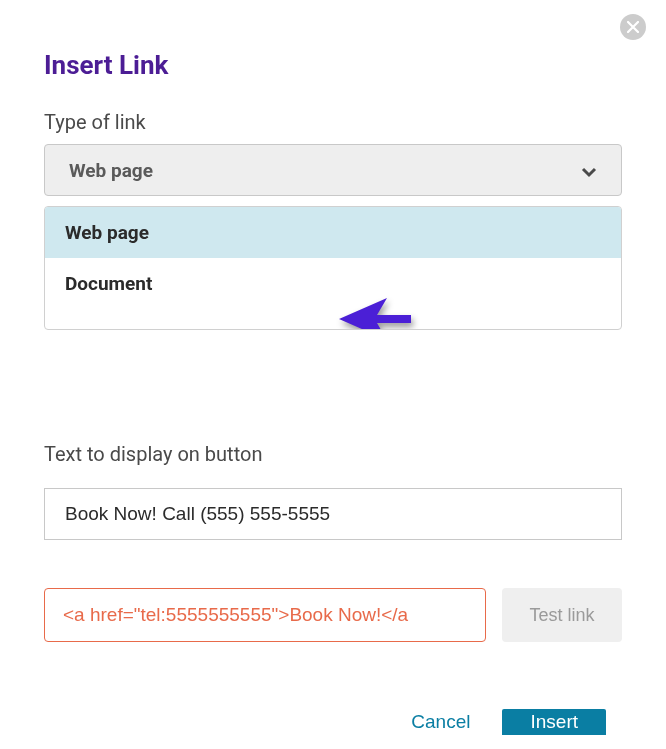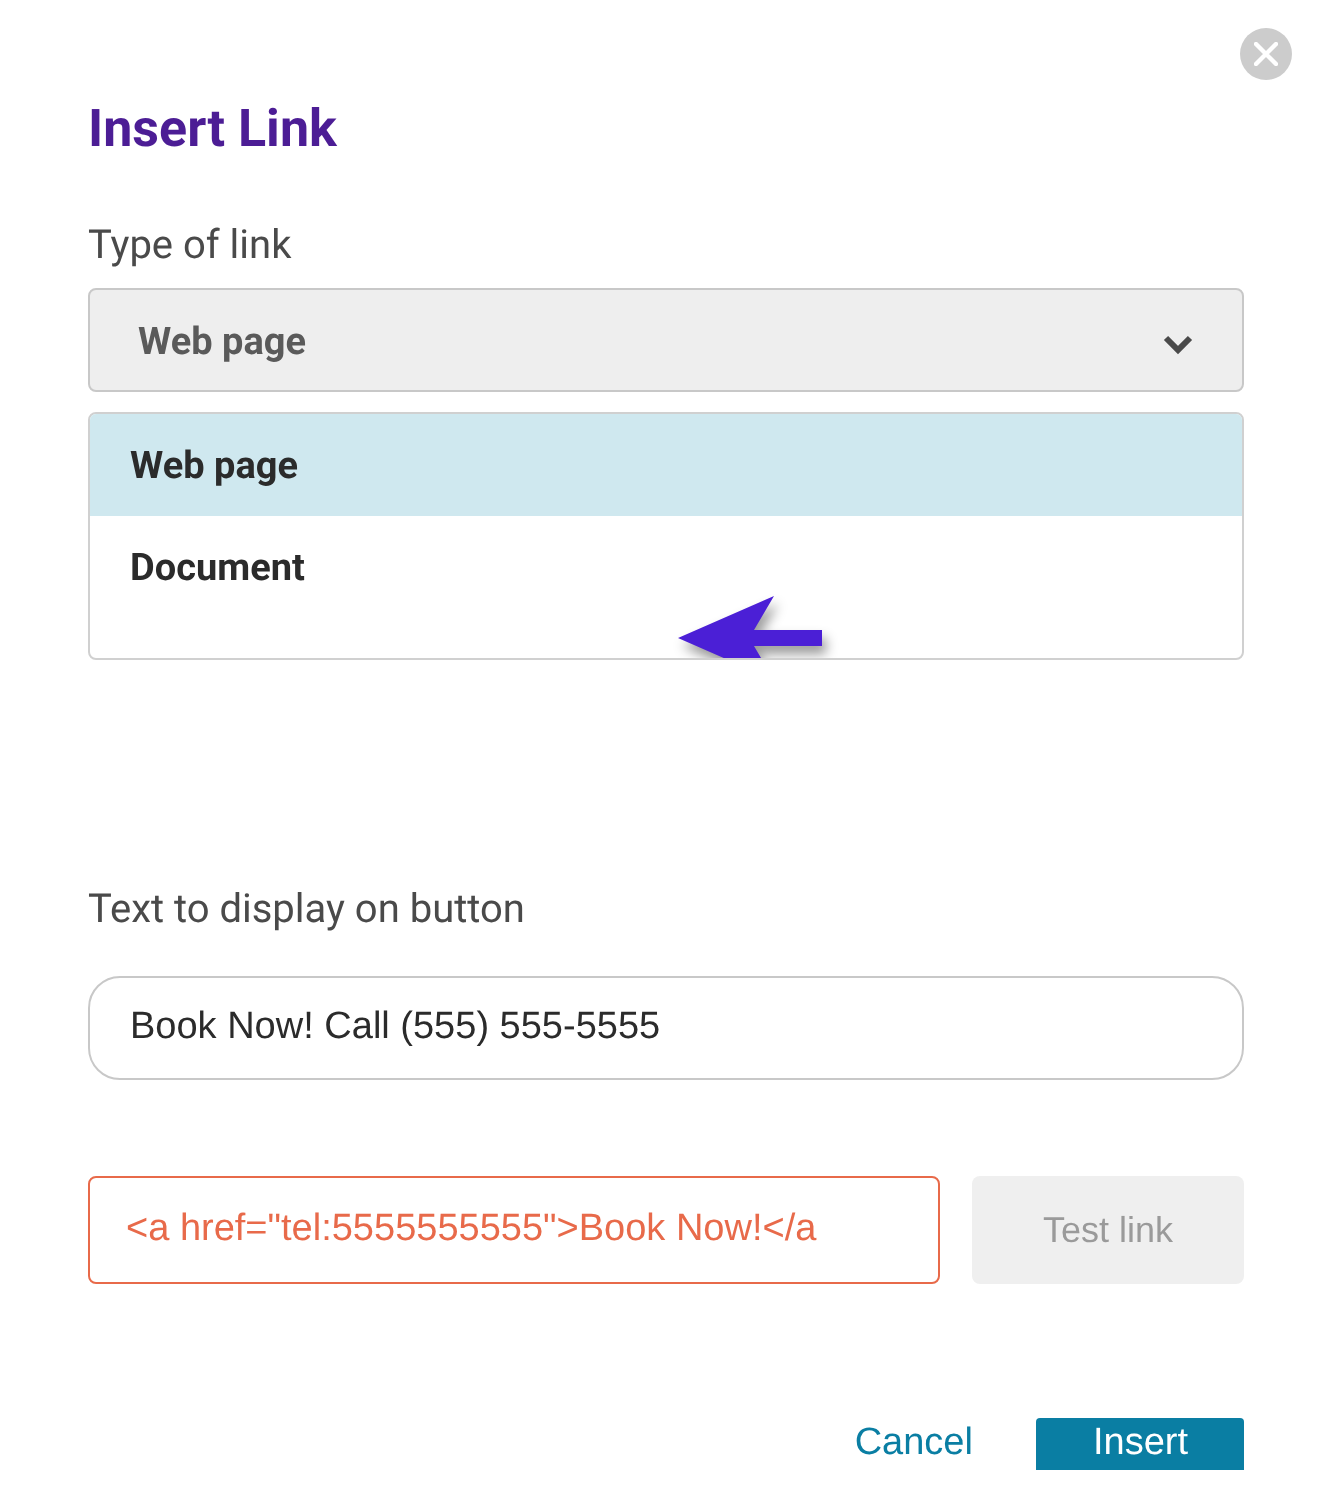--- a/index.html
+++ b/index.html
@@ -99,21 +99,21 @@
     .arrow-annotation svg {
       width: 100%;
       height: 100%;
       filter: drop-shadow(2px 4px 3px rgba(0,0,0,0.4));
     }
     .spacer-after-dropdown { height: 242px; }
     .text-input {
       width: 100%;
       height: 52px;
       border: 1px solid #c8c8c8;
-      border-radius: 16px;
+      border-radius: 0;
       padding: 12px 20px;
       font-size: 19px;
       color: #2b2b2b;
       background: #fff;
       outline: none;
     }
     .url-row {
       display: flex;
       gap: 16px;
       align-items: stretch;
@@ -123,35 +123,35 @@
       height: 54px;
       border: 1px solid #e86a4a;
       border-radius: 4px;
       padding: 0 18px;
       font-size: 19px;
       color: #e86a4a;
       background: #fff;
       outline: none;
     }
     .test-link-btn {
-      width: 136px;
+      width: 120px;
       height: 54px;
       background: #efefef;
       border: none;
       border-radius: 4px;
       font-size: 18px;
       color: #9a9a9a;
       cursor: pointer;
     }
     .section-gap { height: 36px; }
     .small-gap { height: 12px; }
     .footer {
       position: absolute;
       bottom: 0;
-      right: 44px;
+      right: 60px;
       display: flex;
       align-items: center;
       gap: 28px;
       padding-bottom: 6px;
     }
     .cancel-btn {
       background: none;
       border: none;
       color: #0a7ea3;
       font-size: 19px;

